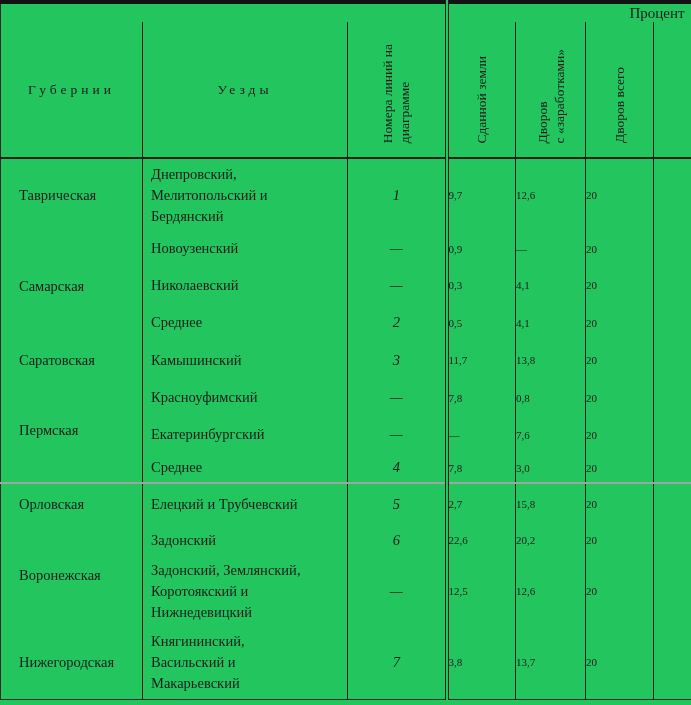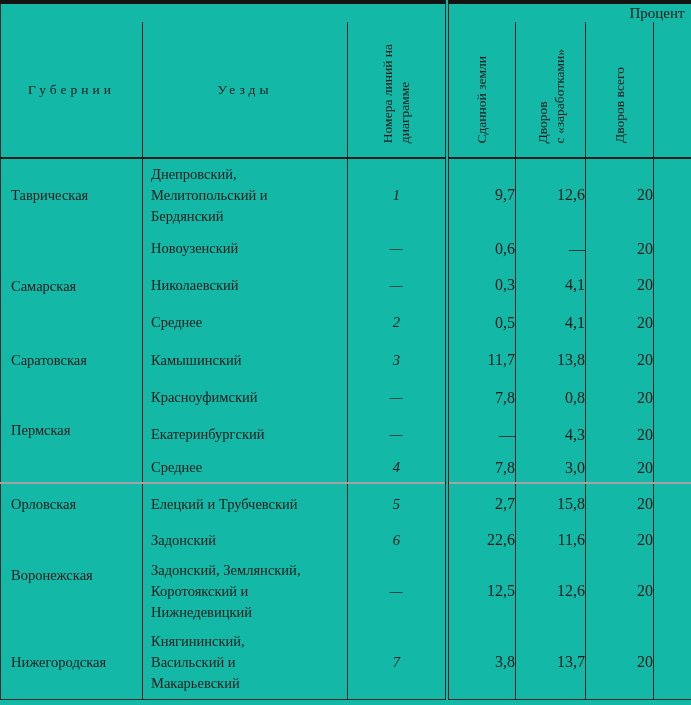--- a/index.html
+++ b/index.html
@@ -1,20 +1,20 @@
 <!DOCTYPE html>
 <html><head>
 <meta charset="utf-8">
 <style>
   html, body { margin: 0; padding: 0; background: #ffffff; }
   .page {
     position: relative;
     width: 691px;
     height: 705px;
-    background: #14b8a6;
+    background: #22c55e;
     font-family: "Liberation Serif", "DejaVu Serif", serif;
     color: #1c1c1c;
     box-sizing: border-box;
     overflow: hidden;
   }
   table.stat {
     border-collapse: collapse;
     table-layout: fixed;
     width: 691px;
     border-top: 4px solid #121212;
@@ -43,25 +43,25 @@
   .rot {
     display: inline-block;
     writing-mode: vertical-rl;
     transform: rotate(180deg);
     white-space: pre-line;
     font-size: 13.5px;
     line-height: 17px;
     text-align: left;
   }
 
-  td.gub-cell  { padding-left: 10px; font-size: 14.5px; }
+  td.gub-cell  { padding-left: 18px; font-size: 14.5px; }
   td.uezd-cell { padding-left: 8px; padding-right: 14px; font-size: 14.5px;
                  line-height: 21px; white-space: pre-line; }
   td.num-cell  { text-align: center; font-size: 14.5px; font-style: italic; }
-  td.val-cell  { text-align: right; font-size: 16px; }
+  td.val-cell  { text-align: left; font-size: 11px; }
   tr.section-start td { border-top: 2px solid #a3a3a3; }
 </style>
 </head>
 <body>
 
 <div class="page">
   <table class="stat">
     <colgroup>
       <col style="width:142px">
         <col style="width:205px">
@@ -105,21 +105,21 @@
         <td class="dbl-r num-cell">1</td>
         <td class="b-r val-cell">9,7</td>
         <td class="b-r val-cell">12,6</td>
         <td class="b-r val-cell">20</td>
         <td></td>
       </tr>
       <tr style="height:35px">
         <td class="b-r gub-cell" rowspan="3">Самарская</td>
         <td class="b-r uezd-cell">Новоузенский</td>
         <td class="dbl-r num-cell">—</td>
-        <td class="b-r val-cell">0,6</td>
+        <td class="b-r val-cell">0,9</td>
         <td class="b-r val-cell">—</td>
         <td class="b-r val-cell">20</td>
         <td></td>
       </tr>
       <tr style="height:38px">
         <td class="b-r uezd-cell">Николаевский</td>
         <td class="dbl-r num-cell">—</td>
         <td class="b-r val-cell">0,3</td>
         <td class="b-r val-cell">4,1</td>
         <td class="b-r val-cell">20</td>
@@ -148,21 +148,21 @@
         <td class="dbl-r num-cell">—</td>
         <td class="b-r val-cell">7,8</td>
         <td class="b-r val-cell">0,8</td>
         <td class="b-r val-cell">20</td>
         <td></td>
       </tr>
       <tr style="height:37px">
         <td class="b-r uezd-cell">Екатеринбургский</td>
         <td class="dbl-r num-cell">—</td>
         <td class="b-r val-cell">—</td>
-        <td class="b-r val-cell">4,3</td>
+        <td class="b-r val-cell">7,6</td>
         <td class="b-r val-cell">20</td>
         <td></td>
       </tr>
       <tr style="height:30px">
         <td class="b-r uezd-cell">Среднее</td>
         <td class="dbl-r num-cell">4</td>
         <td class="b-r val-cell">7,8</td>
         <td class="b-r val-cell">3,0</td>
         <td class="b-r val-cell">20</td>
         <td></td>
@@ -174,21 +174,21 @@
         <td class="b-r val-cell">2,7</td>
         <td class="b-r val-cell">15,8</td>
         <td class="b-r val-cell">20</td>
         <td></td>
       </tr>
       <tr style="height:32px">
         <td class="b-r gub-cell" rowspan="2">Воронежская</td>
         <td class="b-r uezd-cell">Задонский</td>
         <td class="dbl-r num-cell">6</td>
         <td class="b-r val-cell">22,6</td>
-        <td class="b-r val-cell">11,6</td>
+        <td class="b-r val-cell">20,2</td>
         <td class="b-r val-cell">20</td>
         <td></td>
       </tr>
       <tr style="height:70px">
         <td class="b-r uezd-cell">Задонский, Землянский,
 Коротоякский и
 Нижнедевицкий</td>
         <td class="dbl-r num-cell">—</td>
         <td class="b-r val-cell">12,5</td>
         <td class="b-r val-cell">12,6</td>

